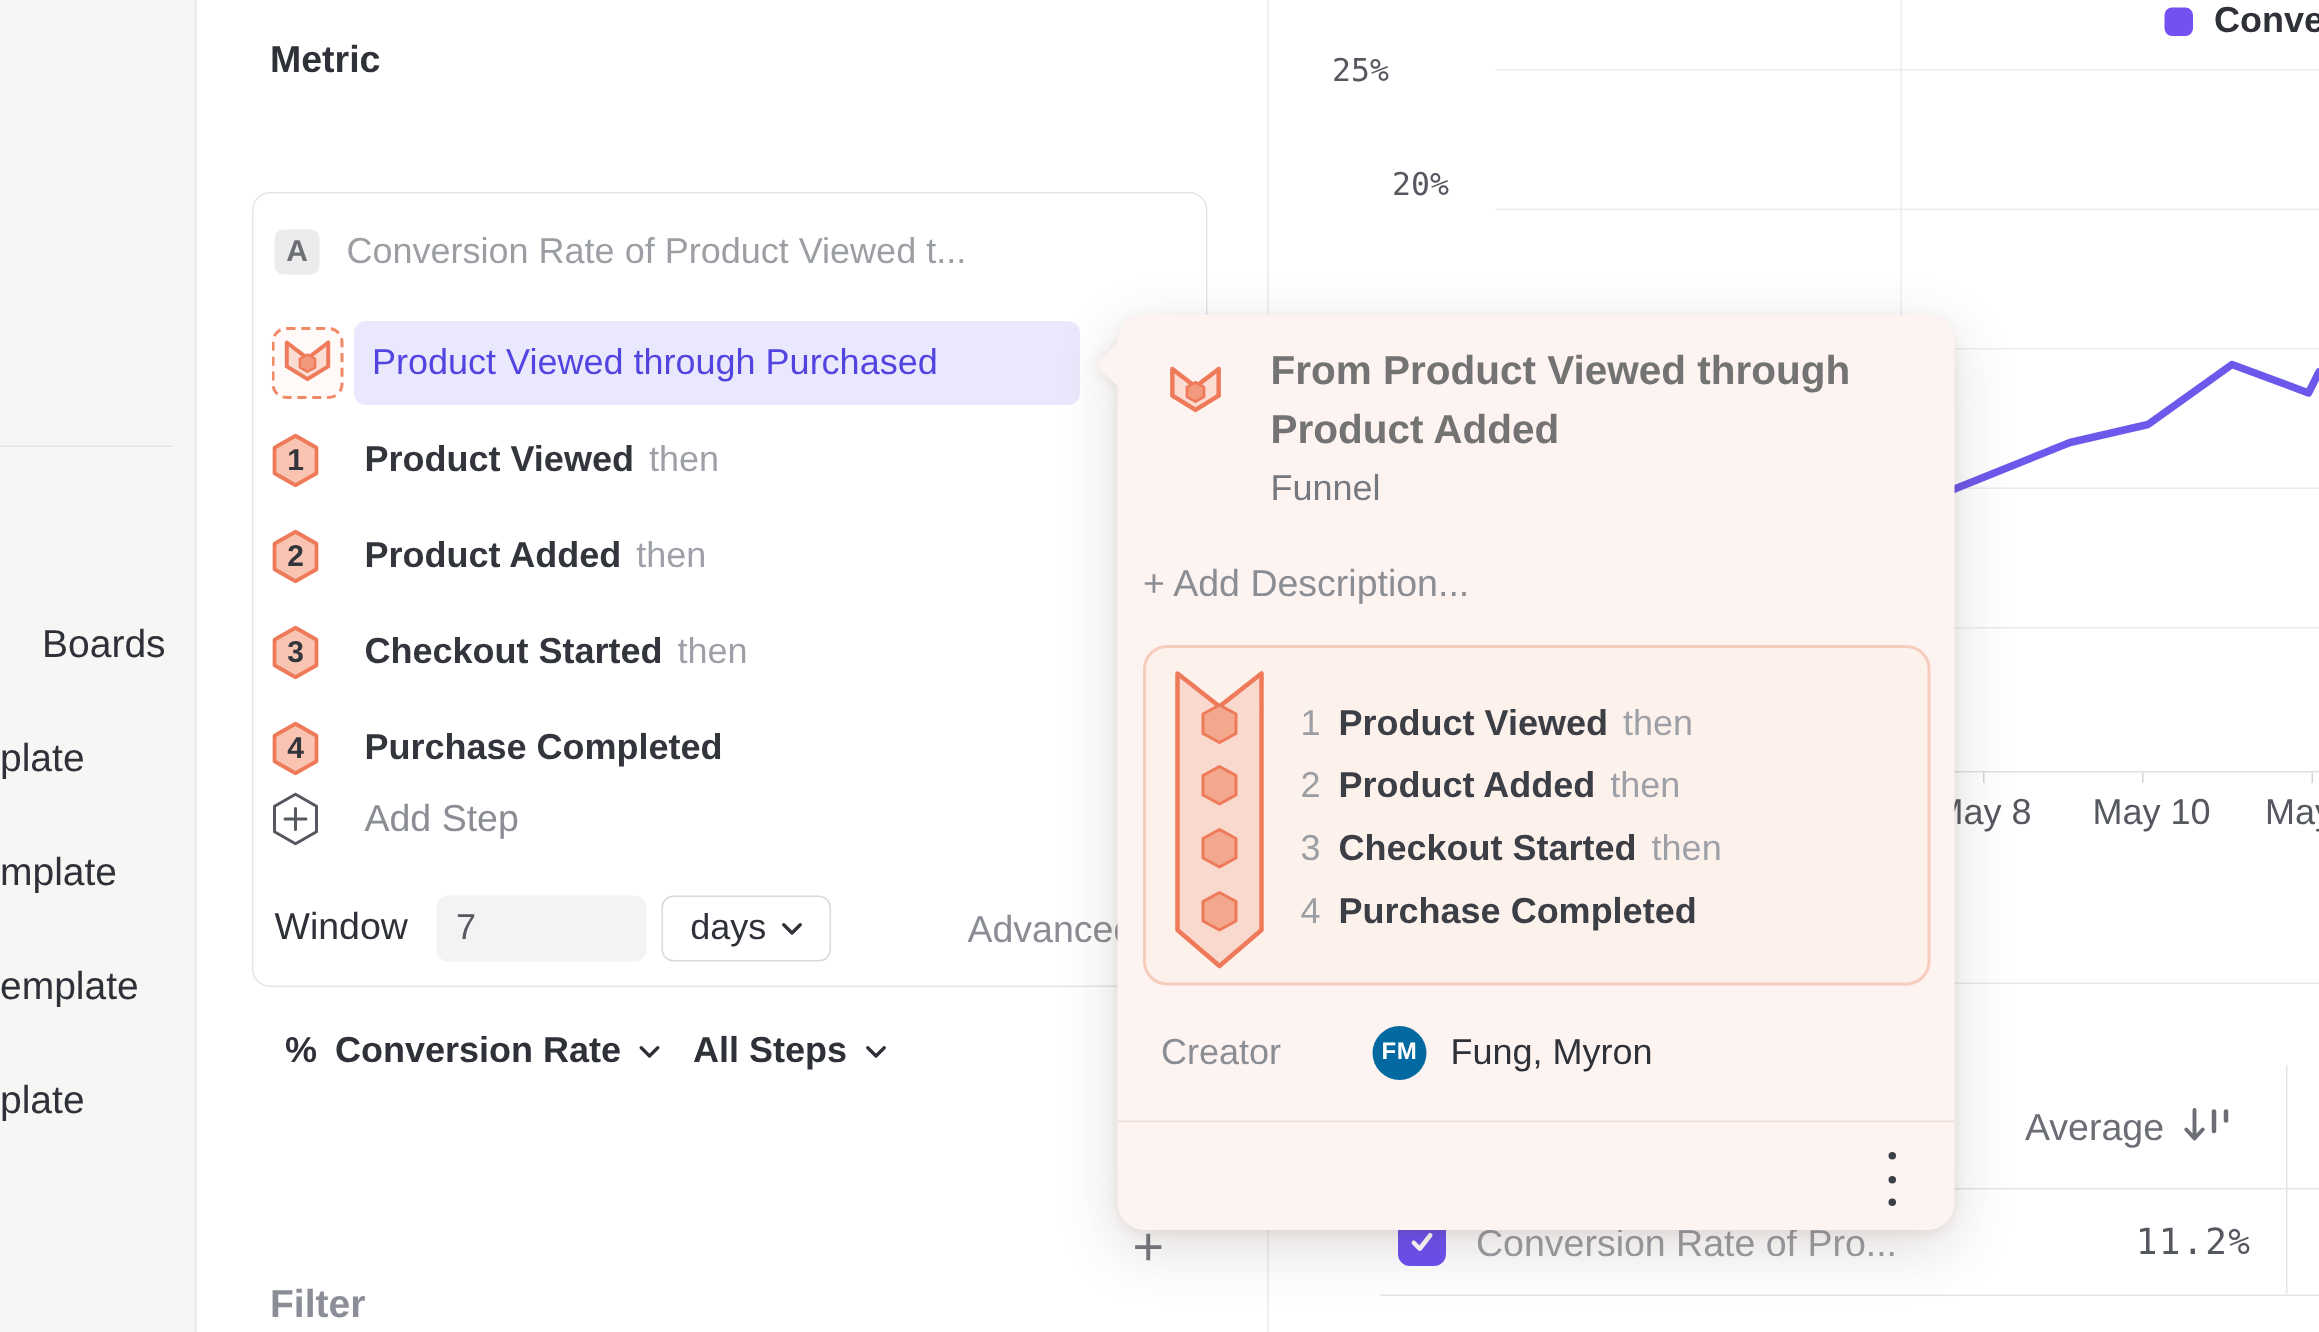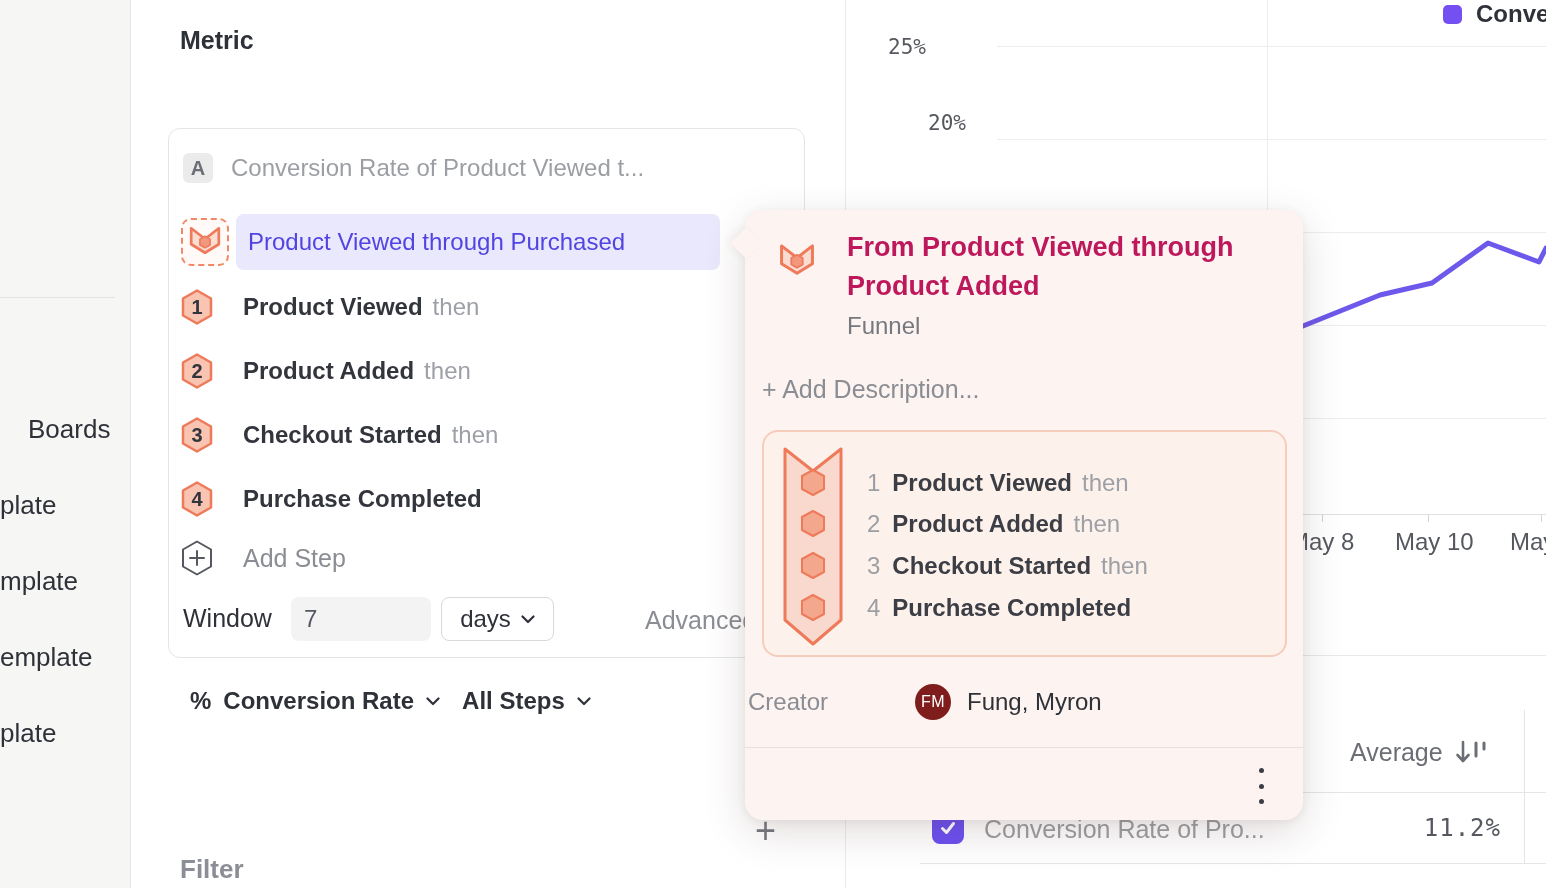--- a/index.html
+++ b/index.html
@@ -55,49 +55,49 @@
   .legend { left:1443px; top:0; display:flex; align-items:center; gap:14px; }
   .legend-swatch { width:19px; height:19px; border-radius:5px; background:#7450f2; }
   .legend-label { font-size:24px; font-weight:600; color:#2f3138; white-space:nowrap; }
   .line-svg { left:0; top:0; width:1546px; height:888px; pointer-events:none; }
 
   
   .section-divider { left:920px; top:655px; width:626px; height:1px; background:#e9e9e8; }
   .col-line { left:1524px; top:710px; width:1px; height:153px; background:#e5e5e6; }
   .thead-border { left:920px; top:792px; width:626px; height:1px; background:#e5e5e6; }
   .row-border { left:920px; top:863px; width:626px; height:1px; background:#e5e5e6; }
-  .avg-header { left:1350px; top:738px; display:flex; align-items:flex-end; gap:12px;
+  .avg-header { left:1350px; top:738px; display:flex; align-items:flex-start; gap:12px;
                 font-size:25px; color:#6b6e74; }
   .checkbox { left:932px; top:812px; width:32px; height:32px; background:#6b4ff2; border-radius:8px;
               display:flex; align-items:center; justify-content:center; }
   .row-label { left:984px; top:815px; font-size:25px; color:#9b9ea3; white-space:nowrap; }
   .row-value { left:1380px; top:814px; width:121px; text-align:right;
                font-family:"DejaVu Sans Mono", monospace; font-size:24px; letter-spacing:1px; color:#55585f; }
 
   
   .popover { left:745px; top:210px; width:558px; height:610px; background:#fdf3f0; border-radius:18px;
              box-shadow:0 12px 40px rgba(90,60,55,.18), 0 2px 8px rgba(90,60,55,.08); z-index:5; }
   .popover-arrow { position:absolute; left:-10px; top:22px; width:22px; height:22px; background:#fdf3f0;
                    transform:rotate(45deg); box-shadow:-3px 3px 8px rgba(90,60,55,.06); }
   .pop-icon { position:absolute; left:33px; top:31px; }
   .pop-title { position:absolute; left:102px; top:18px; width:420px; font-size:27px; font-weight:700;
-               line-height:39px; color:#be185d; }
+               line-height:39px; color:#737373; }
   .pop-type { position:absolute; left:102px; top:102px; font-size:24px; color:#75787f; }
   .pop-desc { position:absolute; left:17px; top:165px; font-size:25px; color:#8a8d93; }
   .pop-box { position:absolute; left:17px; top:220px; width:525px; height:227px; background:#fdf1ec;
              border:2px solid #f6ccbc; border-radius:16px; }
   .banner { position:absolute; left:18px; top:12px; }
   .pop-step { position:absolute; left:103px; height:30px; display:flex; align-items:center; font-size:24px; }
   .pop-step .n { color:#9b9ea3; margin-right:12px; }
   .pop-step .nm { font-weight:600; color:#3c3e46; white-space:nowrap; }
   .pop-step .th { color:#9da0a6; margin-left:10px; }
-  .creator-label { position:absolute; left:3px; top:478px; font-size:24px; color:#8a8d93; }
+  .creator-label { position:absolute; left:29px; top:478px; font-size:24px; color:#8a8d93; }
   .avatar { position:absolute; left:170px; top:474px; width:36px; height:36px; border-radius:50%;
-            background:#7f1d1d; display:flex; align-items:center; justify-content:center;
-            color:#fff; font-size:16px; font-weight:400; letter-spacing:.5px; }
+            background:#0369a1; display:flex; align-items:center; justify-content:center;
+            color:#fff; font-size:16px; font-weight:700; letter-spacing:.5px; }
   .creator-name { position:absolute; left:222px; top:478px; font-size:24px; color:#2f3138; }
   .pop-divider { position:absolute; left:0; top:537px; width:558px; height:1px; background:#ecdfda; }
   .kebab { position:absolute; left:1253px; top:768px; width:16px; height:36px; display:flex; flex-direction:column;
            align-items:center; justify-content:space-between; z-index:6; }
   .kebab i { width:5px; height:5px; border-radius:50%; background:#3c3e46; }
 </style>
 </head>
 <body>
 
 <div class="stage">
@@ -162,21 +162,21 @@
   <div class="abs step-row" style="top:479px;">
     <span class="step-badge">
       <svg viewBox="0 0 32 36">
           <polygon points="16,1.5 30,9.5 30,26.5 16,34.5 2,26.5 2,9.5" fill="#f9c4b1" stroke="#ee7a5a" stroke-width="2.5" stroke-linejoin="round"></polygon>
         </svg>
       <span>4</span>
       </span>
     <span class="step-name">Purchase Completed</span>
   </div>
 
-  <div class="abs step-row" style="top:538px;">
+  <div class="abs step-row" style="top:526px;">
     <span class="step-badge">
       <svg viewBox="0 0 32 36">
         <polygon points="16,1.5 30,9.5 30,26.5 16,34.5 2,26.5 2,9.5" fill="none" stroke="#55585f" stroke-width="2" stroke-linejoin="round"></polygon>
         <path d="M16 11 V25 M9 18 H23" stroke="#55585f" stroke-width="2" stroke-linecap="round"></path>
       </svg>
       </span>
     <span class="addstep-label">Add Step</span>
   </div>
 
   <div class="abs window-label">Window</div>

